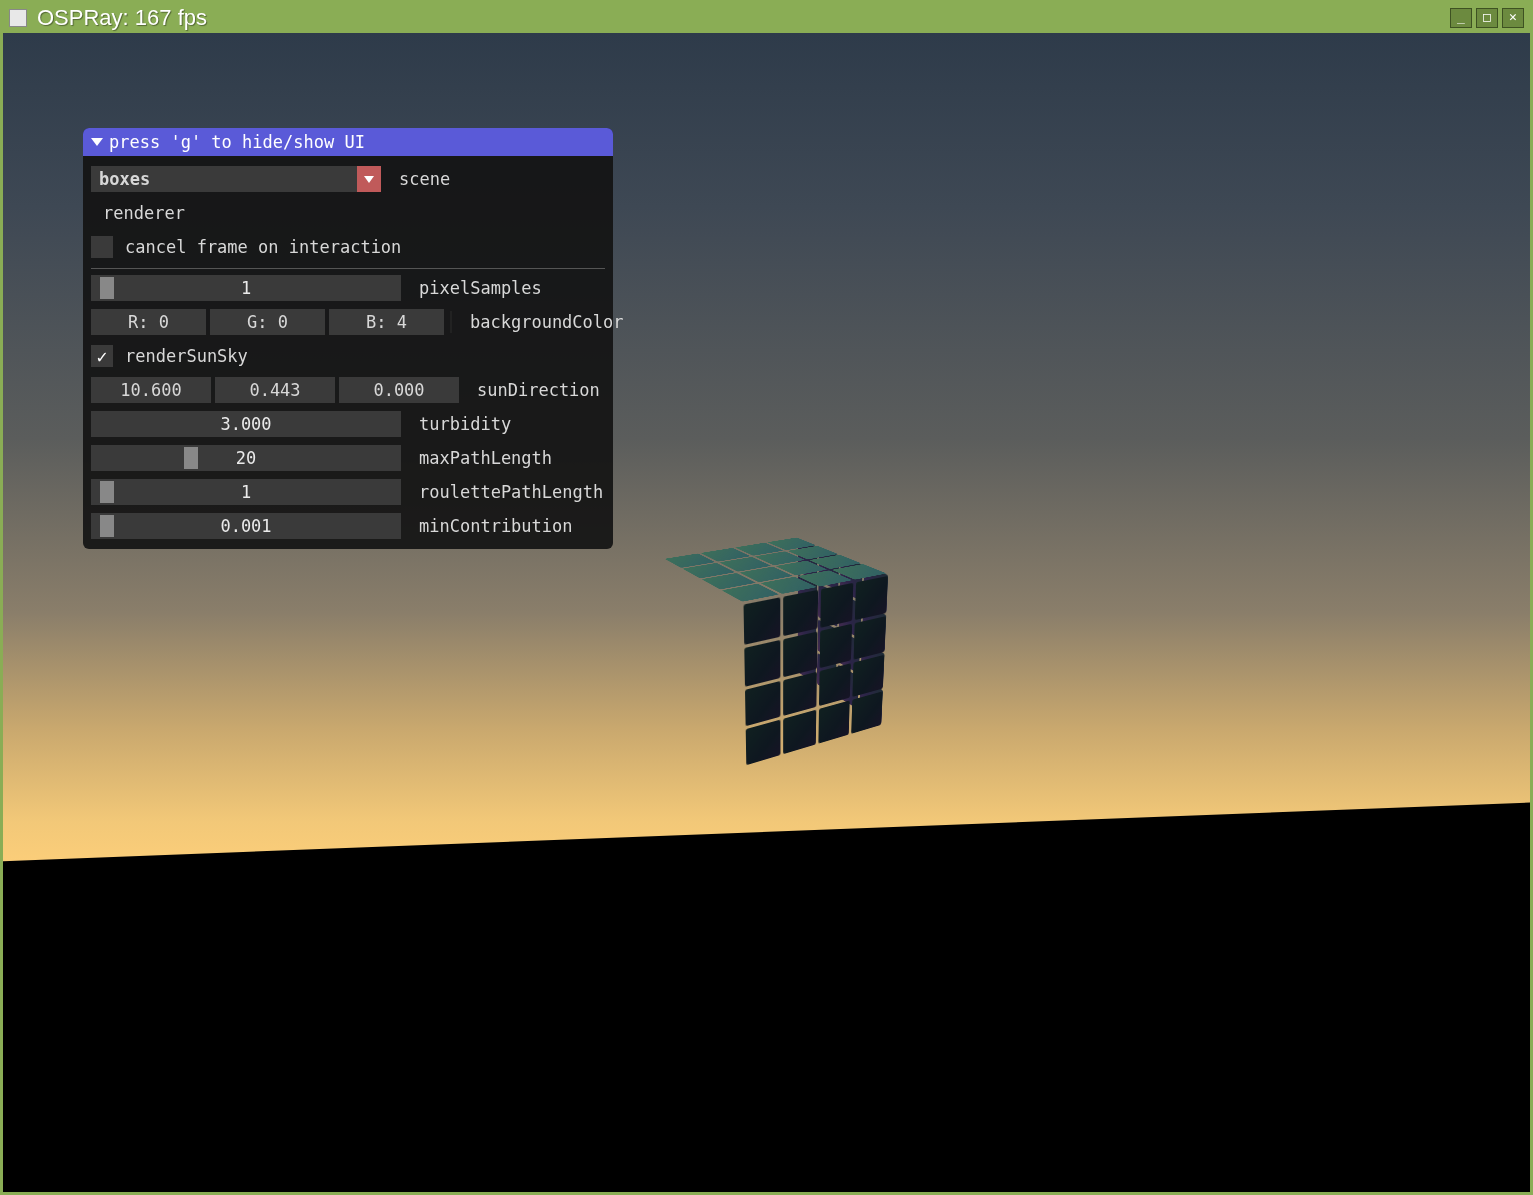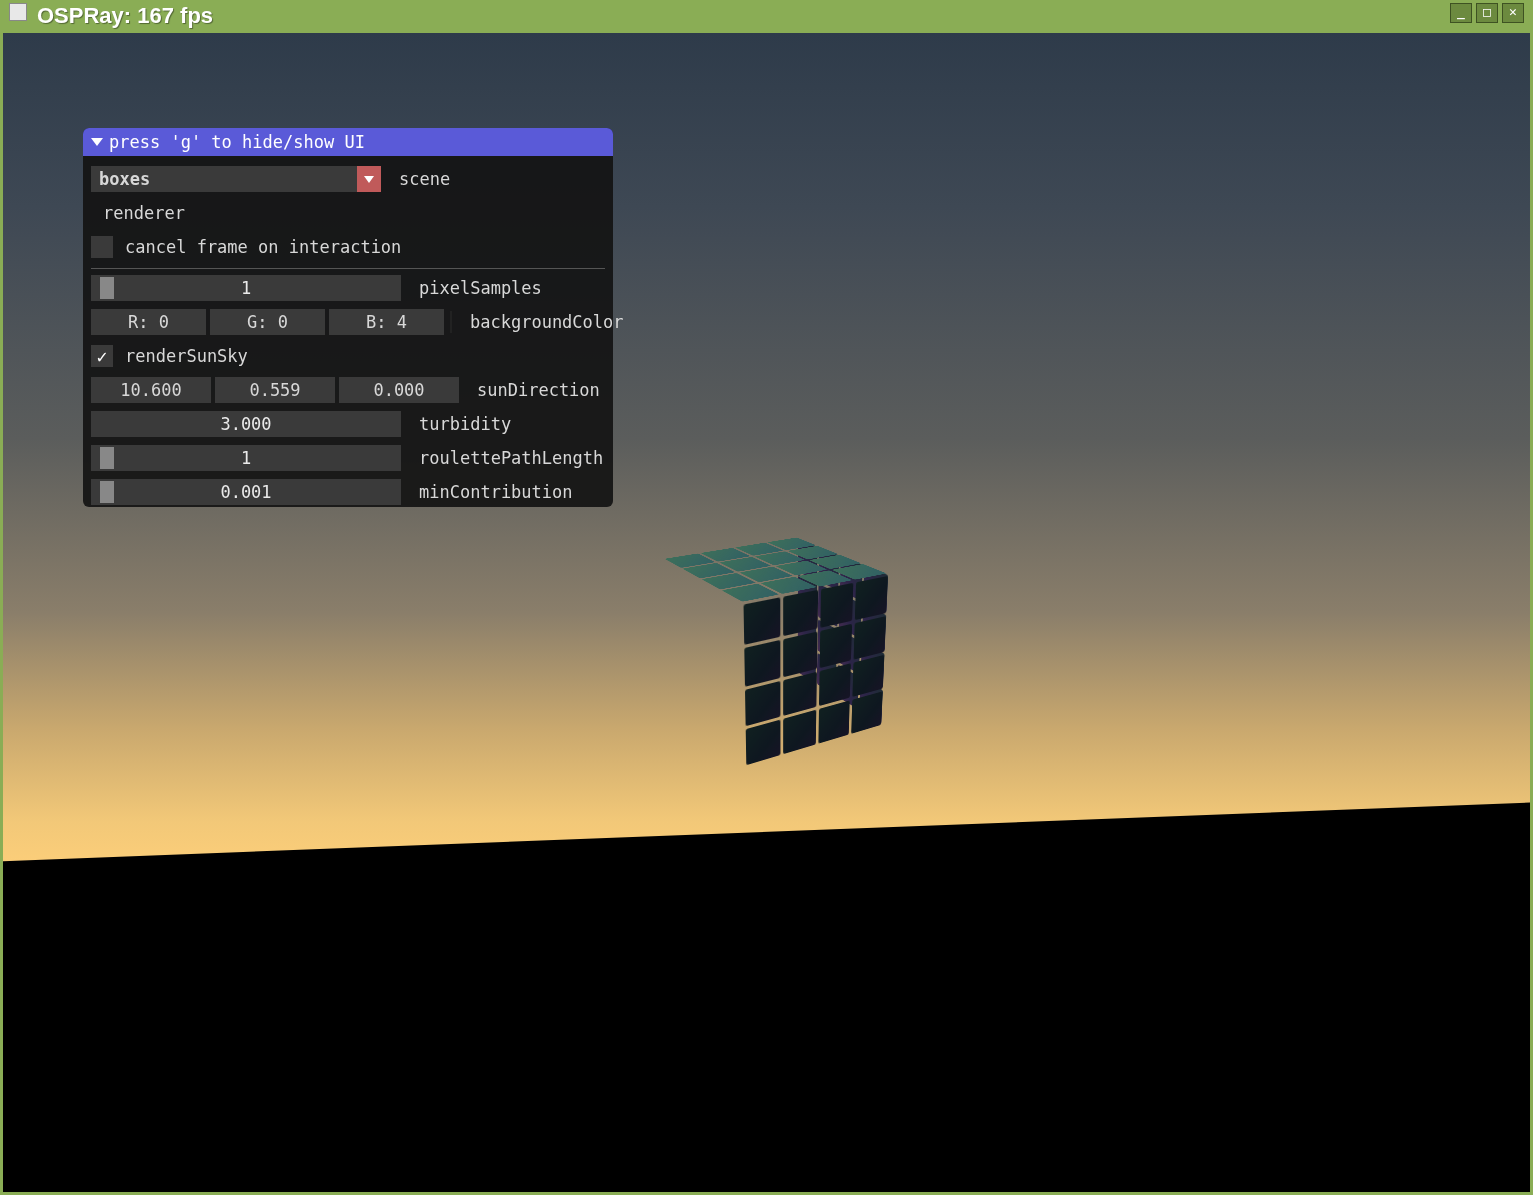--- a/index.html
+++ b/index.html
@@ -3,22 +3,22 @@
 <meta charset="utf-8">
 <style>
   * { box-sizing: border-box; margin: 0; padding: 0; }
   html, body { width: 1533px; height: 1195px; background: #fff; font-family: sans-serif; }
   
   .app-frame {
     width: 1533px; height: 1195px; background: #8aad55;
     display: flex; flex-direction: column; padding: 3px;
   }
   .titlebar {
-    height: 30px; display: flex; padding: 0 6px;
-    color: #fff; font-size: 22px; font-weight: bold;
+    height: 30px; display: flex; align-items: center; padding: 0 6px;
+    color: #fff; font-size: 22px; font-weight: normal;
   }
   .titlebar .app-icon {
     width: 18px; height: 18px; background: #e8e8e8; margin-right: 10px;
     border: 1px solid #888;
   }
   .titlebar .title-text { flex: 1; text-shadow: 1px 1px 1px rgba(0,0,0,0.4); }
   .win-btn {
     width: 22px; height: 20px; margin-left: 4px; background: #6c8a3f;
     border: 1px solid #3e5222; color: #fff; font-size: 13px; line-height: 16px;
     text-align: center; cursor: pointer; font-family: monospace;
@@ -61,21 +61,21 @@
   .right .cell { background: linear-gradient(135deg, #283b46 0%, #3a3060 60%, #5a3a6a 100%); }
   .face.front { filter: brightness(0.55); }
   .face.right { filter: brightness(0.75); }
   .face.top   { filter: brightness(1.05); }
 
   
   .imgui {
     position: absolute; left: 80px; top: 95px; width: 530px;
     background: rgba(20,20,20,0.92); border-radius: 6px;
     font-family: "DejaVu Sans Mono", "Consolas", monospace;
-    font-size: 17px; color: #d8d8d8; 
+    font-size: 17px; color: #d8d8d8; padding-bottom: 8px;
   }
   .imgui-title {
     background: #5a5ad8; color: #fff; padding: 4px 8px;
     border-top-left-radius: 6px; border-top-right-radius: 6px;
     display: flex; align-items: center; gap: 6px;
   }
   .imgui-title .tri {
     width: 0; height: 0; border-left: 6px solid transparent;
     border-right: 6px solid transparent; border-top: 8px solid #fff;
   }
@@ -233,33 +233,40 @@
         </div>
 
         <div class="row">
           <div class="chk checked"></div>
           <span>renderSunSky</span>
         </div>
 
         <div class="row">
           <div class="triple">
             <div class="numbox sm">10.600</div>
-            <div class="numbox sm">0.559</div>
+            <div class="numbox sm">0.443</div>
             <div class="numbox sm">0.000</div>
           </div>
           <span class="lbl">sunDirection</span>
         </div>
 
         <div class="row">
           <div class="ctrl slider">
             <span class="val">3.000</span>
           </div>
           <span class="lbl">turbidity</span>
         </div>
 
+        <div class="row">
+          <div class="ctrl slider">
+            <div class="grab" style="left:30%"></div>
+            <span class="val">20</span>
+          </div>
+          <span class="lbl">maxPathLength</span>
+        </div>
 
         <div class="row">
           <div class="ctrl slider">
             <div class="grab" style="left:3%"></div>
             <span class="val">1</span>
           </div>
           <span class="lbl">roulettePathLength</span>
         </div>
 
         <div class="row">

